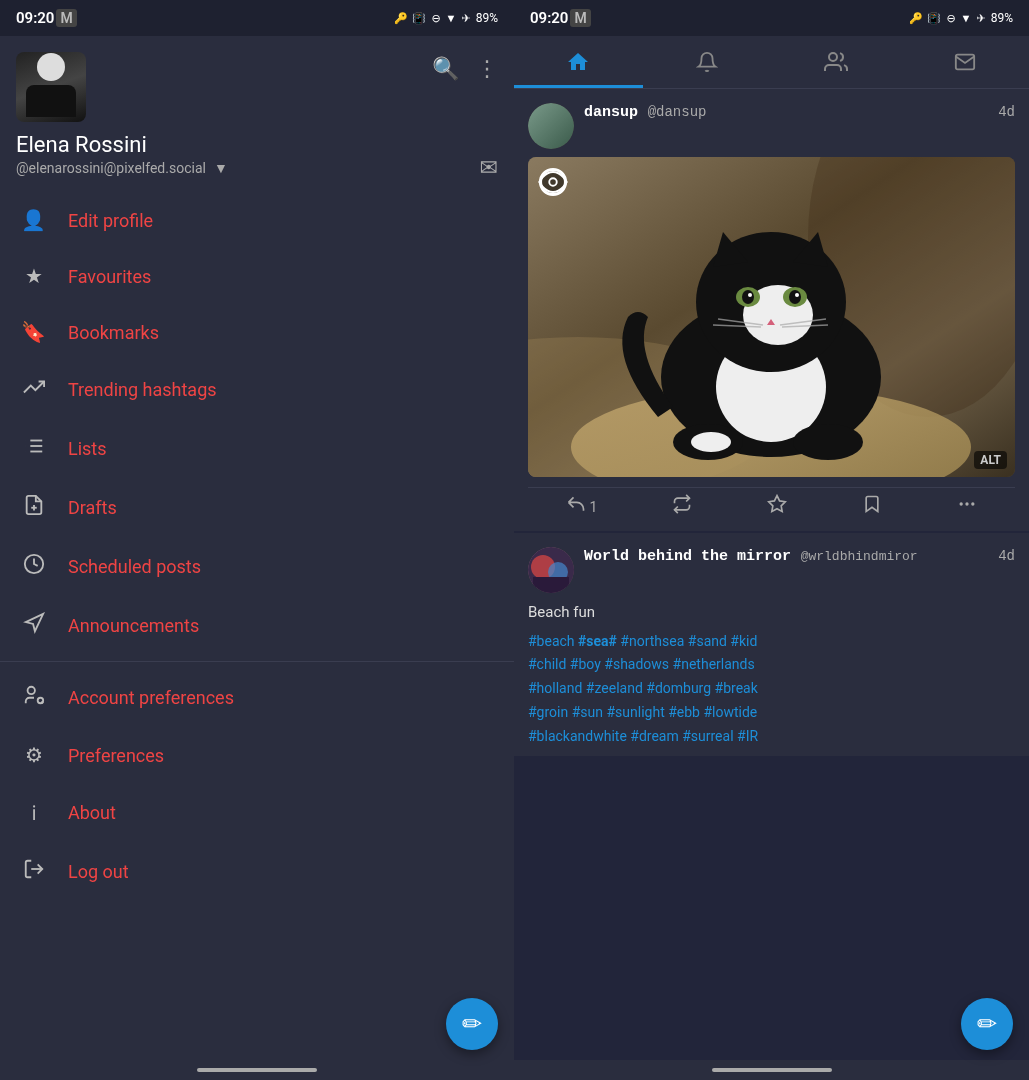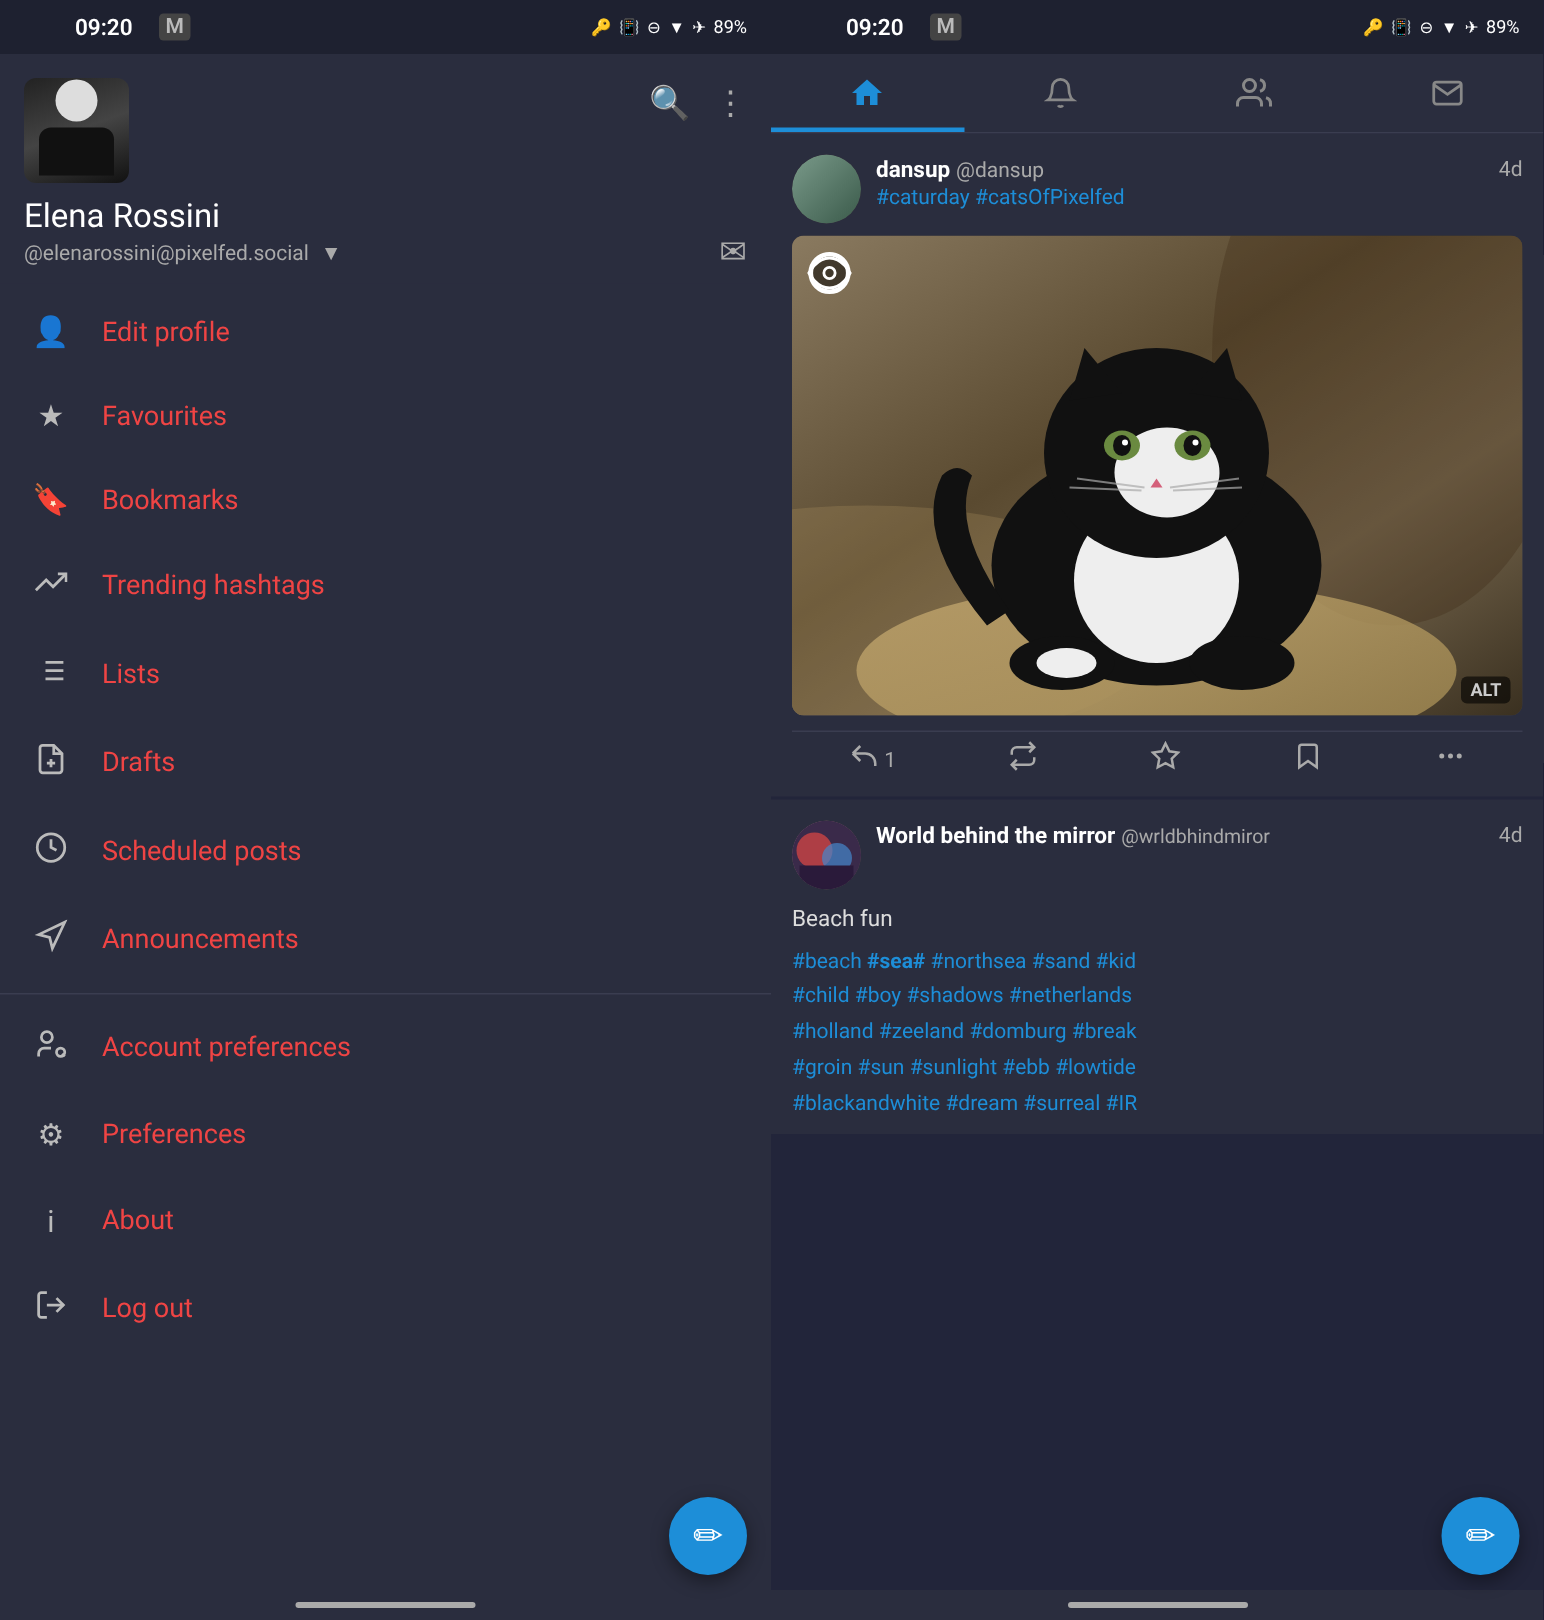--- a/index.html
+++ b/index.html
@@ -32,22 +32,21 @@
       justify-content: space-between;
       padding: 0 16px;
       flex-shrink: 0;
     }
     .status-time {
       color: #fff;
       font-size: 15px;
       font-weight: 600;
       display: flex;
       align-items: center;
-      gap: 18px;
-      margin-left: 34px;
+      gap: 2px;
     }
     .status-icons {
       display: flex;
       align-items: center;
       gap: 5px;
       color: #fff;
       font-size: 13px;
     }
 
     
@@ -238,20 +237,21 @@
       flex-shrink: 0;
       overflow: hidden;
     }
     .post-meta {
       flex: 1;
     }
     .post-author-row {
       display: flex;
       align-items: center;
       justify-content: space-between;
+      font-family: Liberation Mono, monospace;
     }
     .post-author {
       font-size: 15px;
       font-weight: 700;
       color: #fff;
     }
     .post-handle {
       font-size: 14px;
       color: #aaa;
       font-weight: 400;
@@ -612,21 +612,20 @@
             <div style="width:100%;height:100%;background:linear-gradient(135deg,#7a9a8a 0%,#3a5a4a 100%);border-radius:50%;"></div>
           </div>
           <div class="post-meta">
             <div class="post-author-row">
               <div>
                 <span class="post-author">dansup</span>
                 <span class="post-handle">@dansup</span>
               </div>
               <span class="post-time">4d</span>
             </div>
-            <div class="post-hashtags">#caturday #catsOfPixelfed</div>
           </div>
         </div>
 
         <div class="post-image-wrap">
           <div class="post-image">
 
             <div style="position:absolute;top:10px;left:10px;z-index:2;">
               <svg width="30" height="30" viewBox="0 0 24 24" fill="none" stroke="#fff" stroke-width="2.5">
                 <circle cx="12" cy="12" r="10" fill="rgba(0,0,0,0.5)"></circle>
                 <path d="M1 12s4-8 11-8 11 8 11 8-4 8-11 8-11-8-11-8z" stroke="#fff" stroke-width="1.5"></path>

